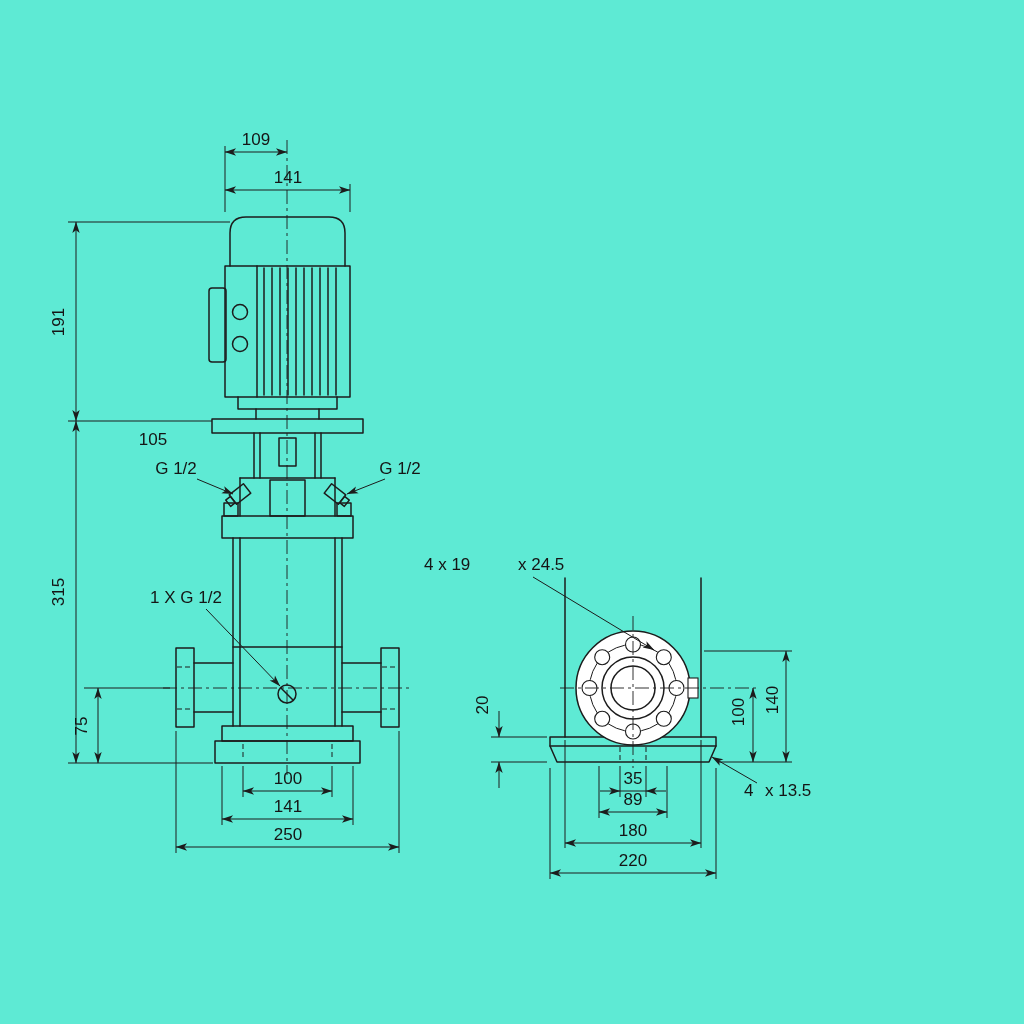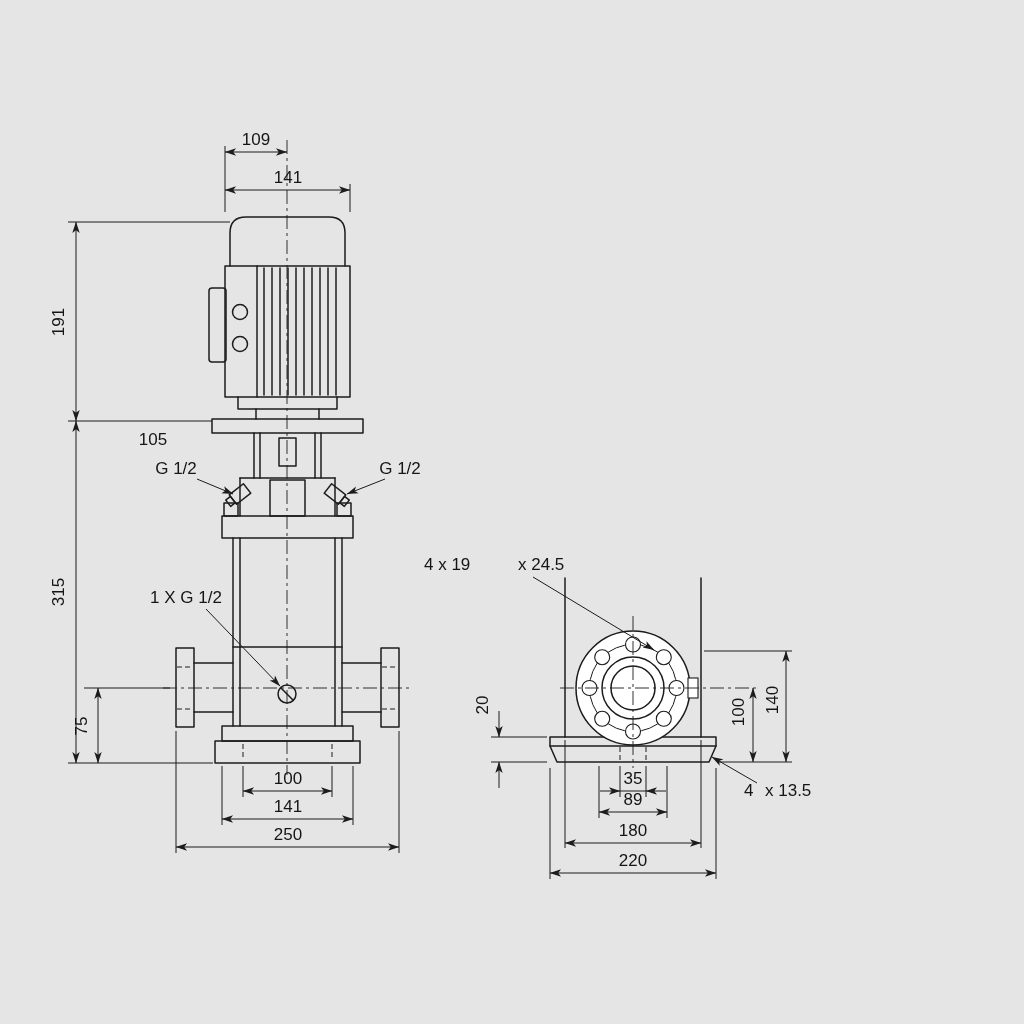--- a/index.html
+++ b/index.html
@@ -1,16 +1,16 @@
 <!DOCTYPE html>
 <html><head>
 <meta charset="utf-8">
 <style>
   html,body{margin:0;padding:0;background:#ffffff;}
-  .canvas{width:1024px;height:1024px;background:#e5e5e5;position:relative;overflow:hidden;}
+  .canvas{width:1024px;height:1024px;background:#5eead4;position:relative;overflow:hidden;}
   svg{display:block;}
   
   .o{stroke:#1c1c1c;stroke-width:1.5;fill:none;stroke-linecap:round;stroke-linejoin:round;}
   
   .d{stroke:#1c1c1c;stroke-width:1;fill:none;stroke-linecap:butt;}
   
   .h{stroke:#1c1c1c;stroke-width:1;fill:none;stroke-dasharray:5 3;}
   
   .c{stroke:#1c1c1c;stroke-width:0.9;fill:none;stroke-dasharray:14 4 3 4;}
   

